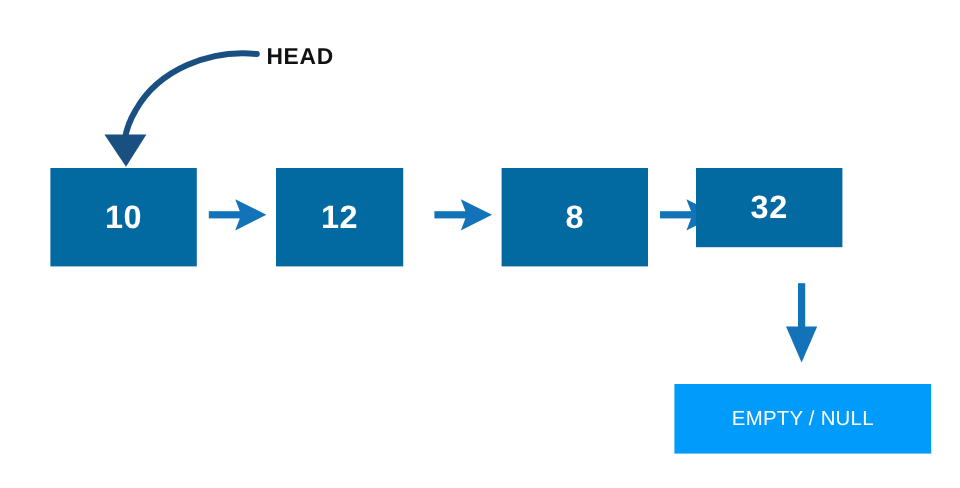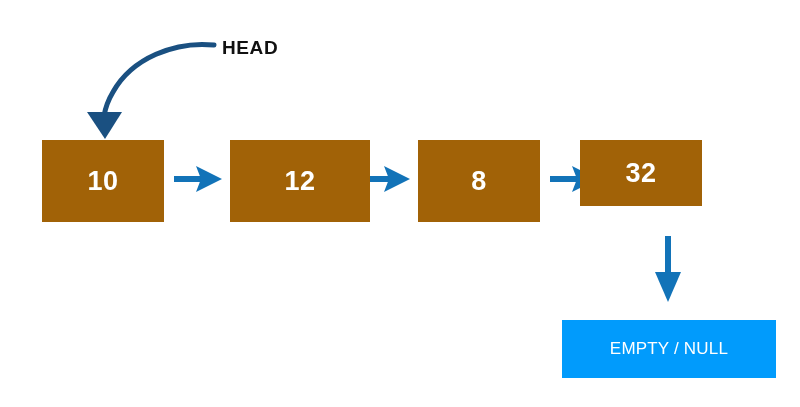--- a/index.html
+++ b/index.html
@@ -12,21 +12,21 @@
   }
   #canvas {
     position: relative;
     width: 800px;
     height: 407px;
     background: #ffffff;
     overflow: hidden;
   }
   .node-box {
     position: absolute;
-    background: #a16207;
+    background: #0369a1;
     display: flex;
     align-items: center;
     justify-content: center;
     color: #ffffff;
     font-weight: bold;
     font-size: 27px;
     letter-spacing: 0.5px;
     font-family: "Liberation Sans", sans-serif;
   }
   .null-box {
@@ -90,21 +90,21 @@
       <rect x="665" y="236" width="6" height="44" fill="#1273B8"></rect>
       <path d="M 655 272 L 681 272 L 668 302 Z" fill="#1273B8"></path>
     </g>
 
   </svg>
 
   <div class="head-label" style="left:222px; top:37px;">HEAD</div>
 
   <div class="node-box" style="left:42px; top:140px; width:122px; height:82px;">10</div>
 
-  <div class="node-box" style="left:230px; top:140px; width:140px; height:82px;">12</div>
+  <div class="node-box" style="left:230px; top:140px; width:106px; height:82px;">12</div>
 
   <div class="node-box" style="left:418px; top:140px; width:122px; height:82px;">8</div>
 
   <div class="node-box" style="left:580px; top:140px; width:122px; height:66px;">32</div>
 
   <div class="null-box" style="left:562px; top:320px; width:214px; height:58px;">EMPTY / NULL</div>
 
 </div>
 
 </body></html>

